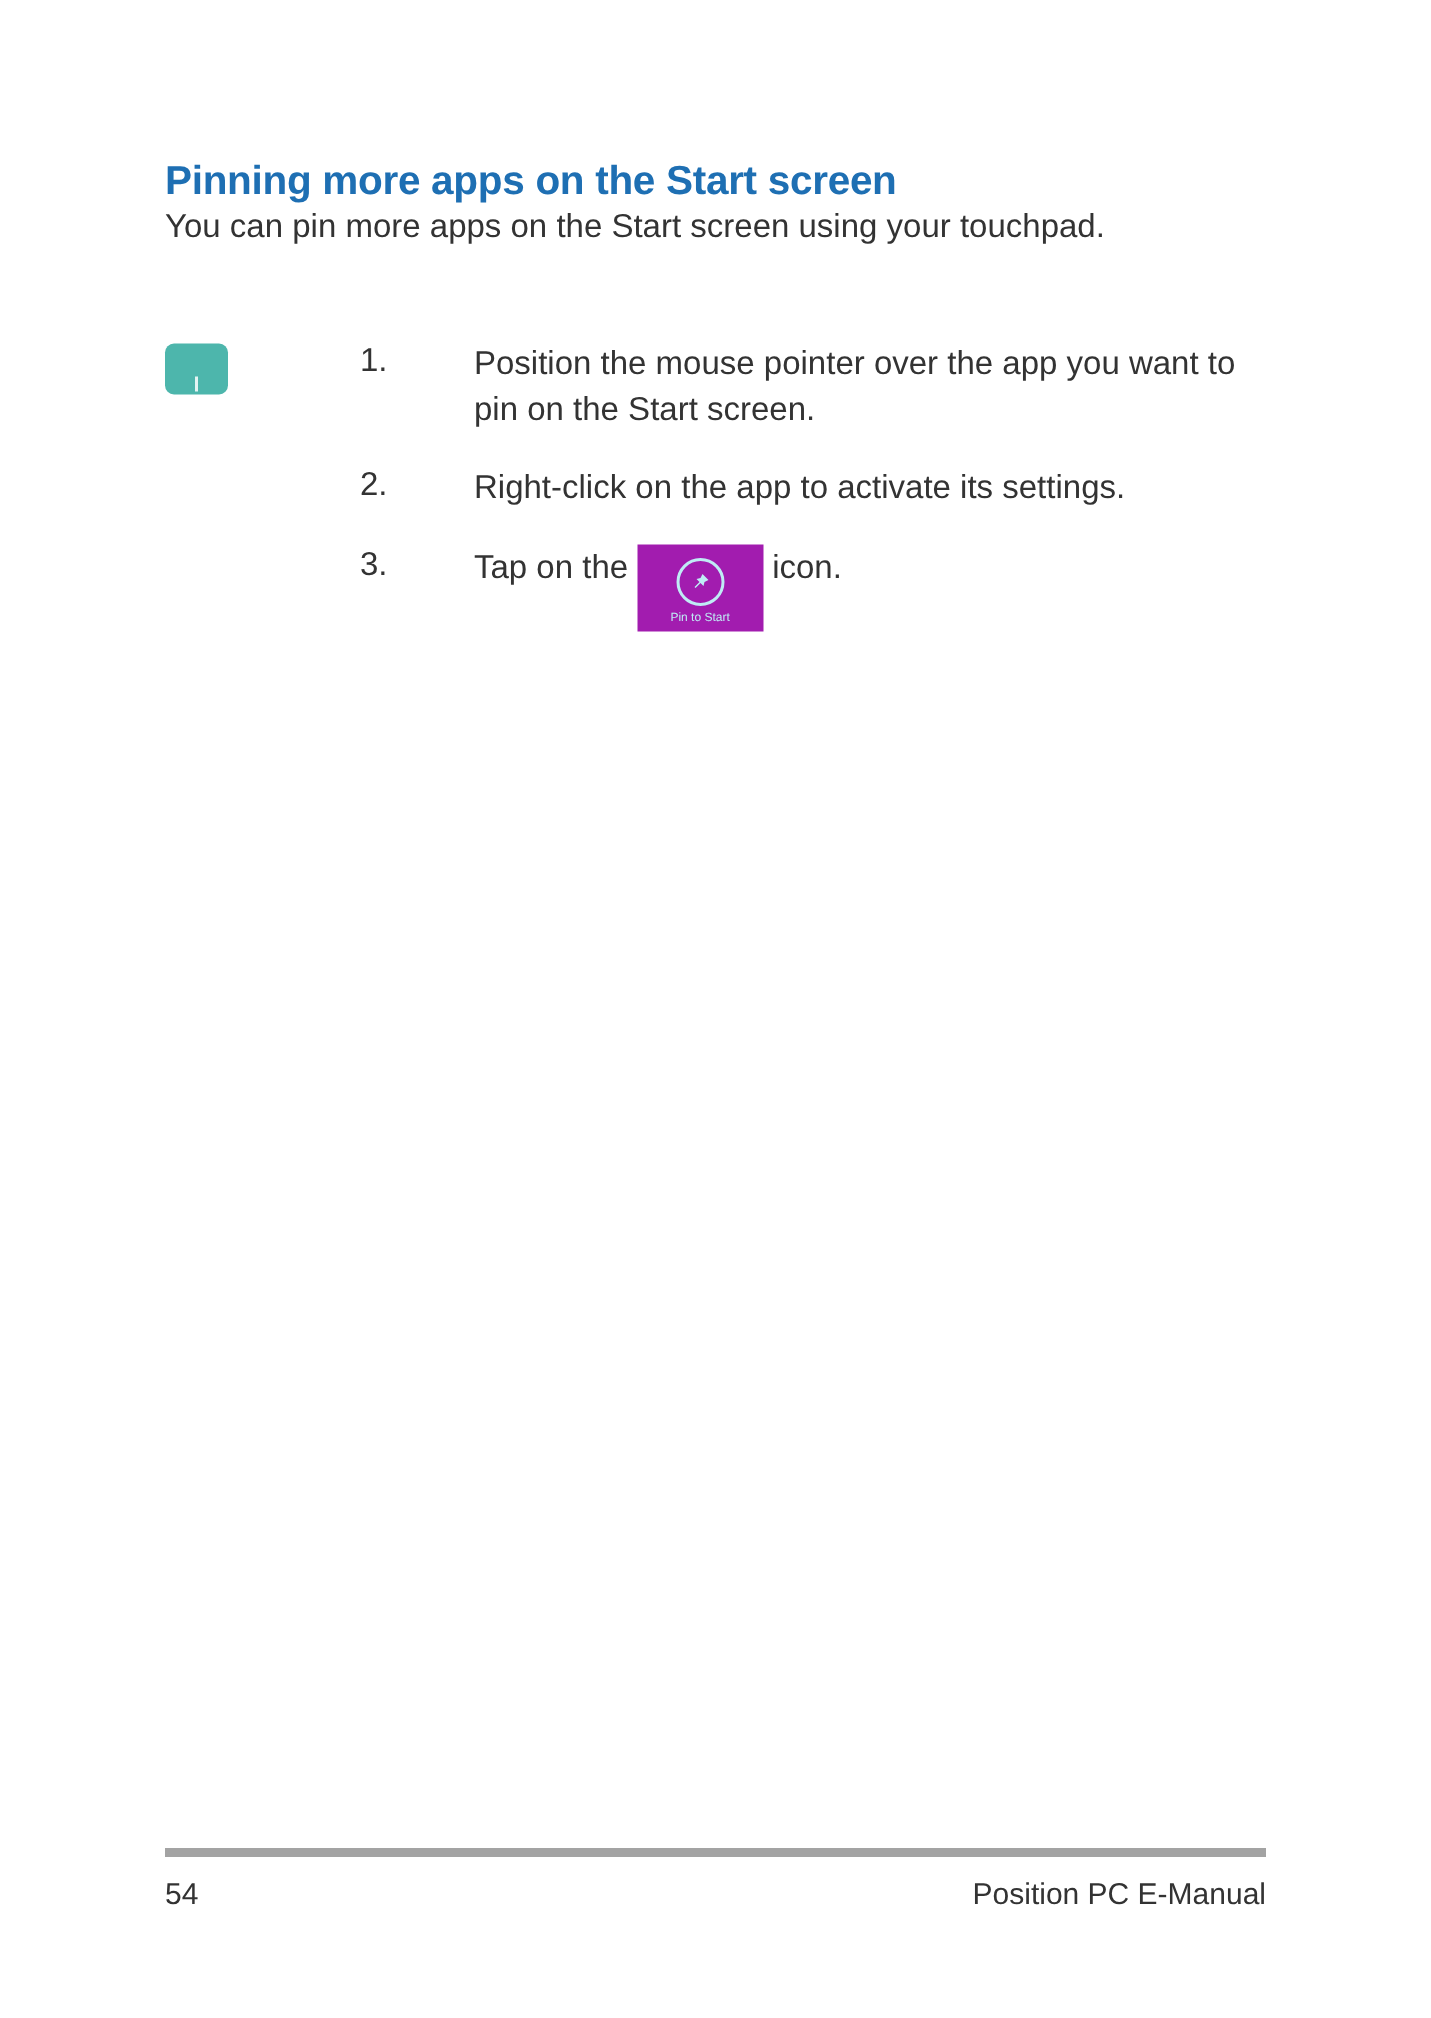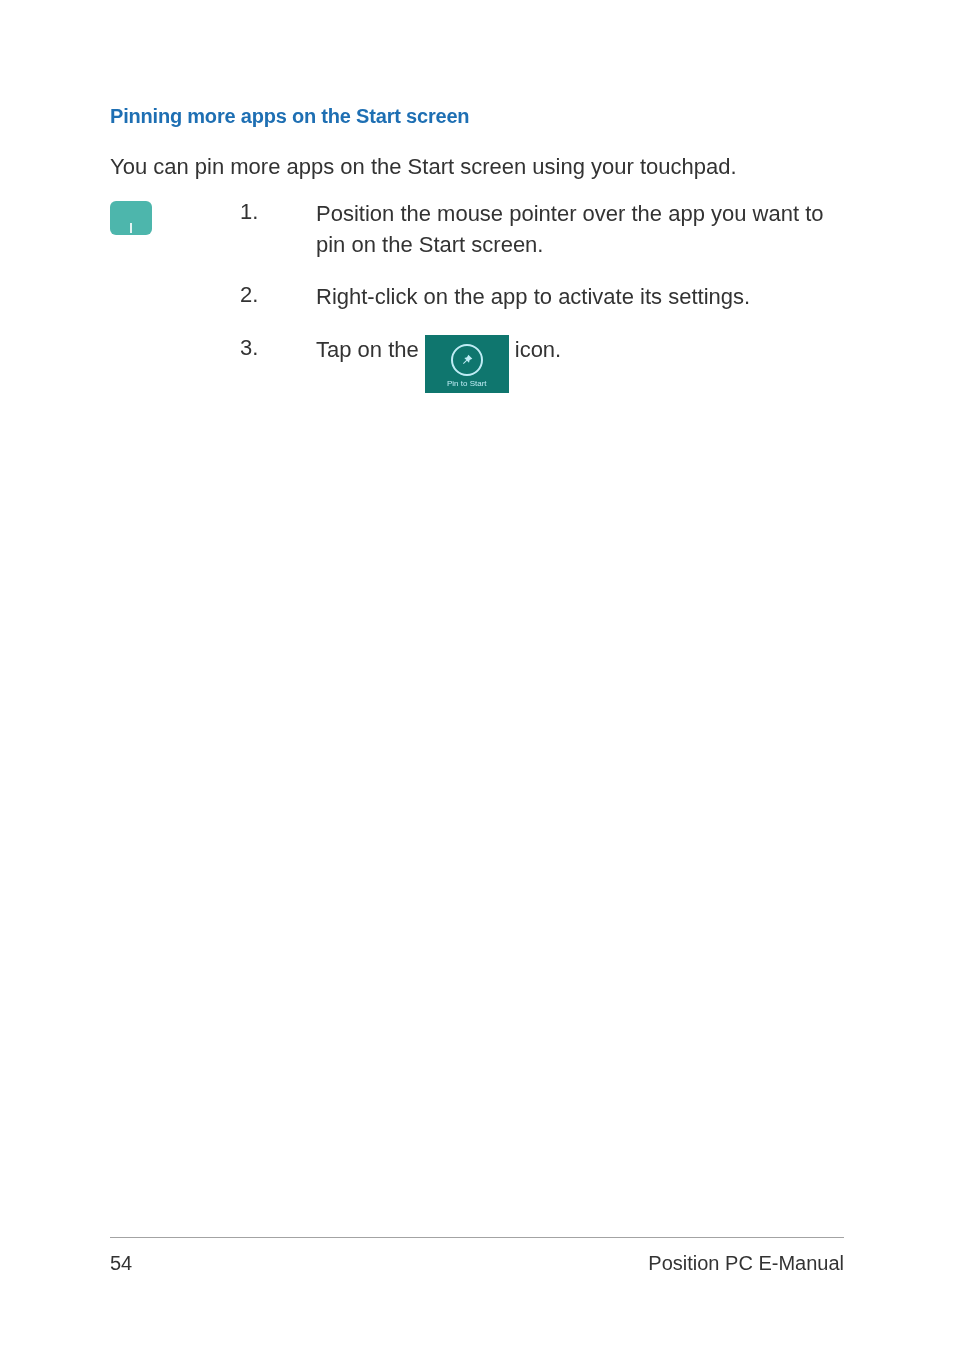--- a/index.html
+++ b/index.html
@@ -10,30 +10,29 @@
       font-family: "Segoe UI", "Myriad Pro", Arial, sans-serif;
       position: relative;
       color: #333;
     }
     .page {
       padding: 105px 110px 0 110px;
       height: 100%;
       position: relative;
     }
     .heading {
-      font-size: 20px;
+      font-size: 27px;
       font-weight: bold;
       color: #1e6fb3;
-      margin-bottom: 24px;
       letter-spacing: -0.2px;
     }
     .intro {
       font-size: 22px;
       color: #333;
-      margin-bottom: 16px;
+      margin-bottom: 60px;
       line-height: 1.4;
     }
     .content-row {
       display: flex;
       align-items: flex-start;
       gap: 88px;
     }
     .icon-col {
       flex: 0 0 40px;
       padding-top: 2px;
@@ -80,21 +79,21 @@
       gap: 6px;
     }
     .step-text-span { }
     .pin-icon-box {
       display: inline-flex;
       flex-direction: column;
       align-items: center;
       justify-content: center;
       width: 84px;
       height: 58px;
-      background: #0f766e;
+      background: #a21caf;
       vertical-align: middle;
       padding-top: 4px;
     }
     .pin-circle {
       width: 32px;
       height: 32px;
       border: 2.5px solid #bfecf5;
       border-radius: 50%;
       display: flex;
       align-items: center;
@@ -105,21 +104,21 @@
       font-size: 8px;
       color: #bfecf5;
       margin-top: 2px;
       white-space: nowrap;
     }
     .footer {
       position: absolute;
       bottom: 70px;
       left: 110px;
       right: 110px;
-      border-top: 1px solid #a3a3a3;
+      border-top: 6px solid #a3a3a3;
       padding-top: 14px;
       display: flex;
       justify-content: space-between;
       font-size: 20px;
       color: #333;
     }
   </style>
 </head>
 <body>
 

